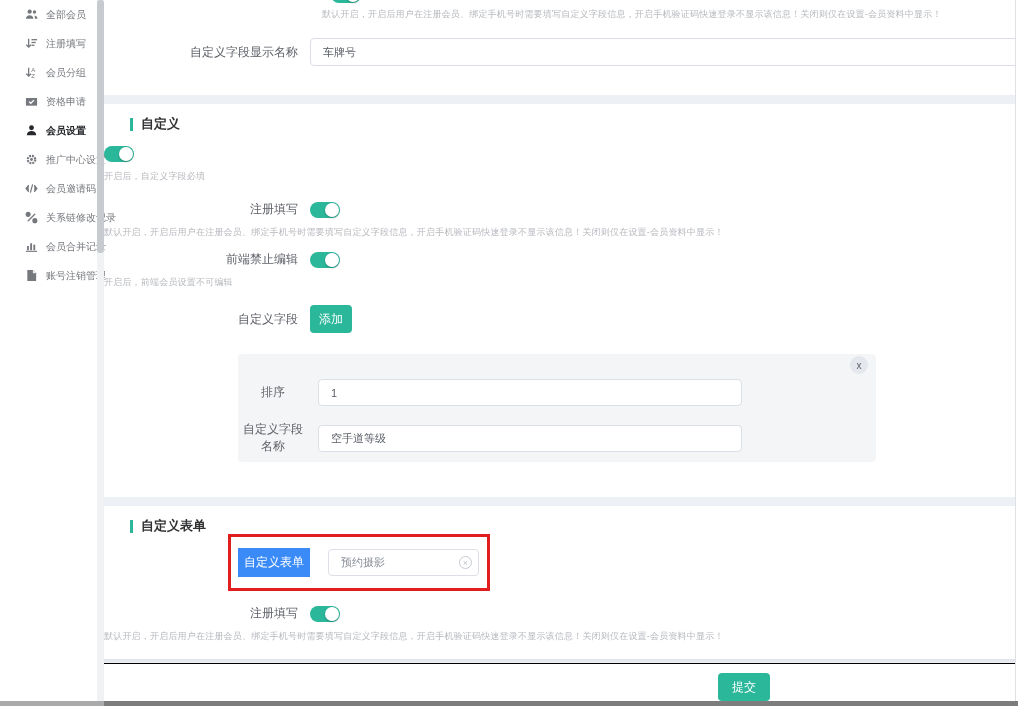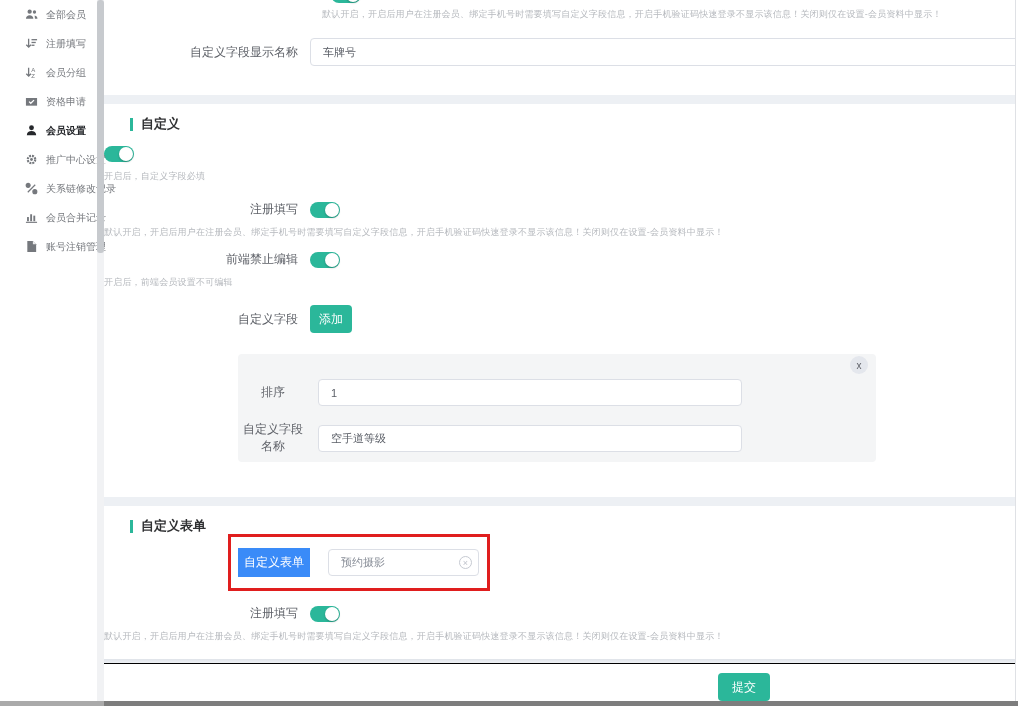--- a/index.html
+++ b/index.html
@@ -146,20 +146,28 @@
         <svg viewBox="0 0 14 14">
             <circle cx="7" cy="7" r="4" fill="none" stroke="currentColor" stroke-width="2.4" stroke-dasharray="2.1 1.05"></circle>
             <circle cx="7" cy="7" r="1.5"></circle>
           </svg>
       </span>
         <span>推广中心设置</span>
     </div>
     <div class="side-item">
       <span class="icon">
         <svg viewBox="0 0 14 14" fill="none" stroke="currentColor" stroke-width="1.3">
+            <path d="M4 3.5 1.2 7 4 10.5M10 3.5 12.8 7 10 10.5M8.2 2.5 5.8 11.5"></path>
+          </svg>
+      </span>
+        <span>会员邀请码</span>
+    </div>
+    <div class="side-item">
+      <span class="icon">
+        <svg viewBox="0 0 14 14" fill="none" stroke="currentColor" stroke-width="1.3">
             <circle cx="3.4" cy="3.6" r="2.1"></circle>
             <circle cx="10.6" cy="10.4" r="2.1"></circle>
             <path d="M11 3 3 11"></path>
           </svg>
       </span>
         <span>关系链修改记录</span>
     </div>
     <div class="side-item">
       <span class="icon">
         <svg viewBox="0 0 14 14">

